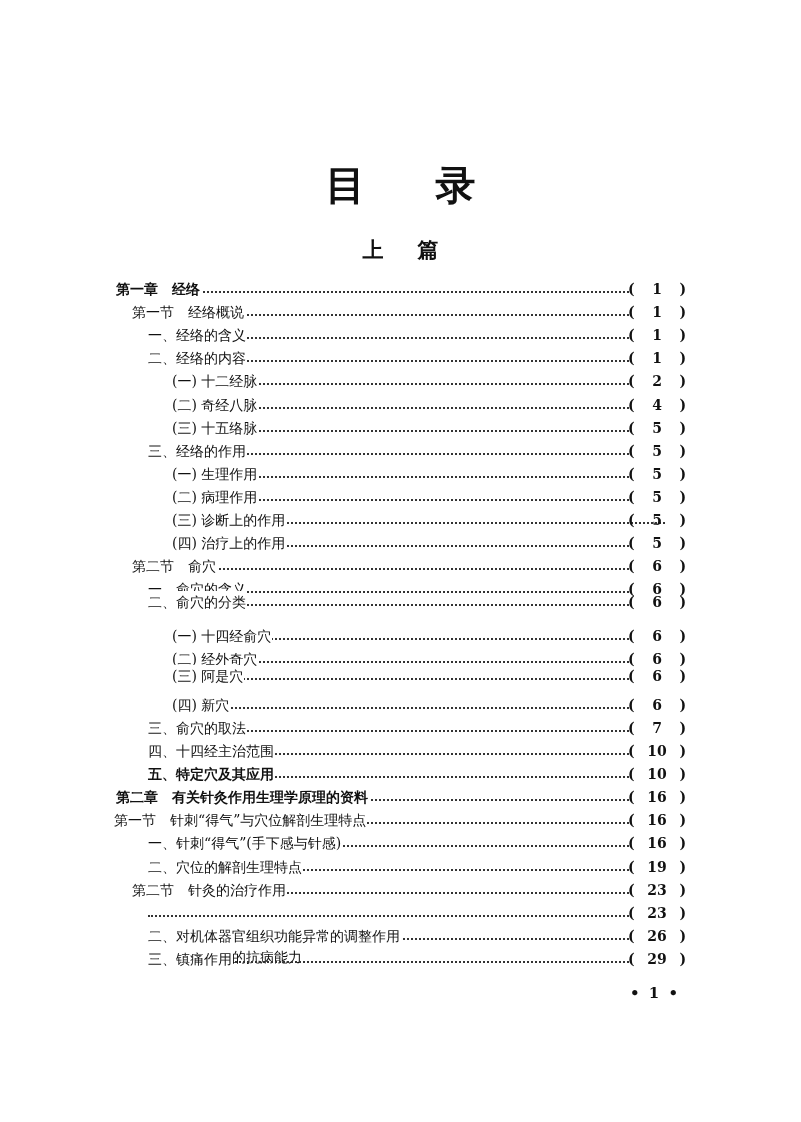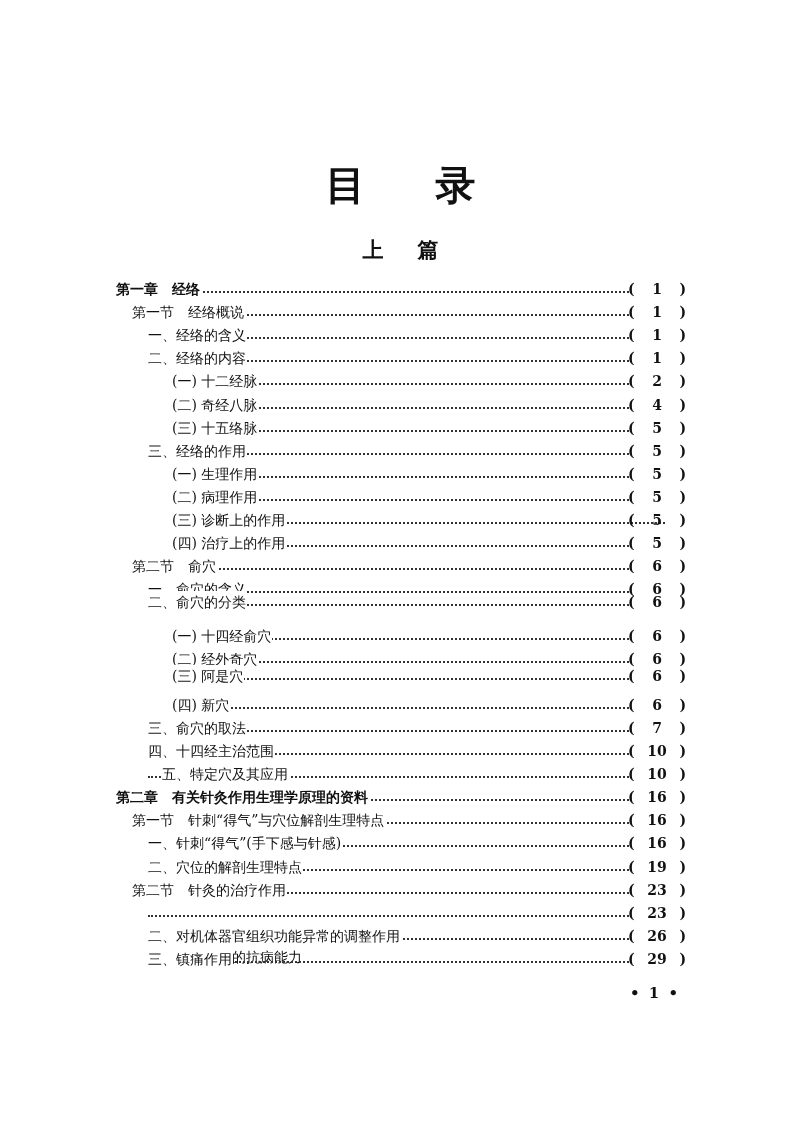--- a/index.html
+++ b/index.html
@@ -221,39 +221,39 @@
       <div class="dots" style="left: 148px;"></div>
       <span class="lbl" style="left: 148px; text-align: right;">四、十四经主治范围</span>
       <span class="pg">
         <span>(</span>
         <span class="num">10</span>
         <span>)</span>
       </span>
     </div>
     <div class="row" style="top: 485.1px;">
       <div class="dots" style="left: 148px;"></div>
-      <span class="lbl" style="left: 162px;">五、特定穴及其应用</span>
+      <span class="lbl" style="left: 148px; font-weight: bold;">五、特定穴及其应用</span>
       <span class="pg">
         <span>(</span>
         <span class="num">10</span>
         <span>)</span>
       </span>
     </div>
     <div class="row chapter" style="top: 508.2px;">
       <div class="dots" style="left: 116px;"></div>
       <span class="lbl" style="left: 116px;">第二章　有关针灸作用生理学原理的资料</span>
       <span class="pg">
         <span>(</span>
         <span class="num">16</span>
         <span>)</span>
       </span>
     </div>
     <div class="row" style="top: 531.3px;">
       <div class="dots" style="left: 132px;"></div>
-      <span class="lbl" style="left: 132px; text-align: center;">第一节　针刺“得气”与穴位解剖生理特点</span>
+      <span class="lbl" style="left: 114px; text-align: center;">第一节　针刺“得气”与穴位解剖生理特点</span>
       <span class="pg">
         <span>(</span>
         <span class="num">16</span>
         <span>)</span>
       </span>
     </div>
     <div class="row" style="top: 554.4px;">
       <div class="dots" style="left: 148px;"></div>
       <span class="lbl" style="left: 148px;">一、针刺“得气”(手下感与针感)</span>
       <span class="pg">

